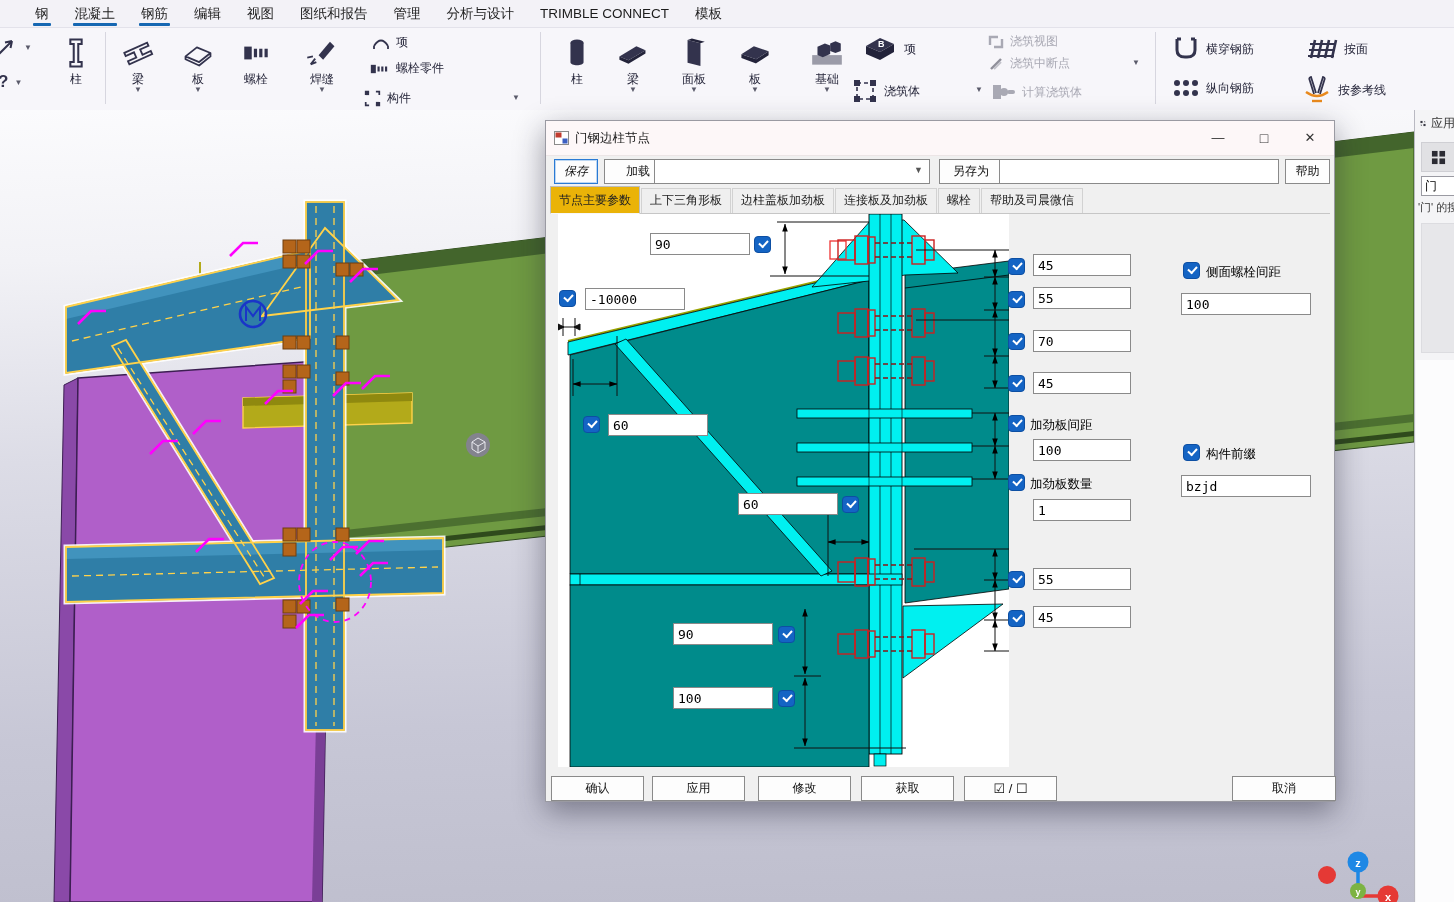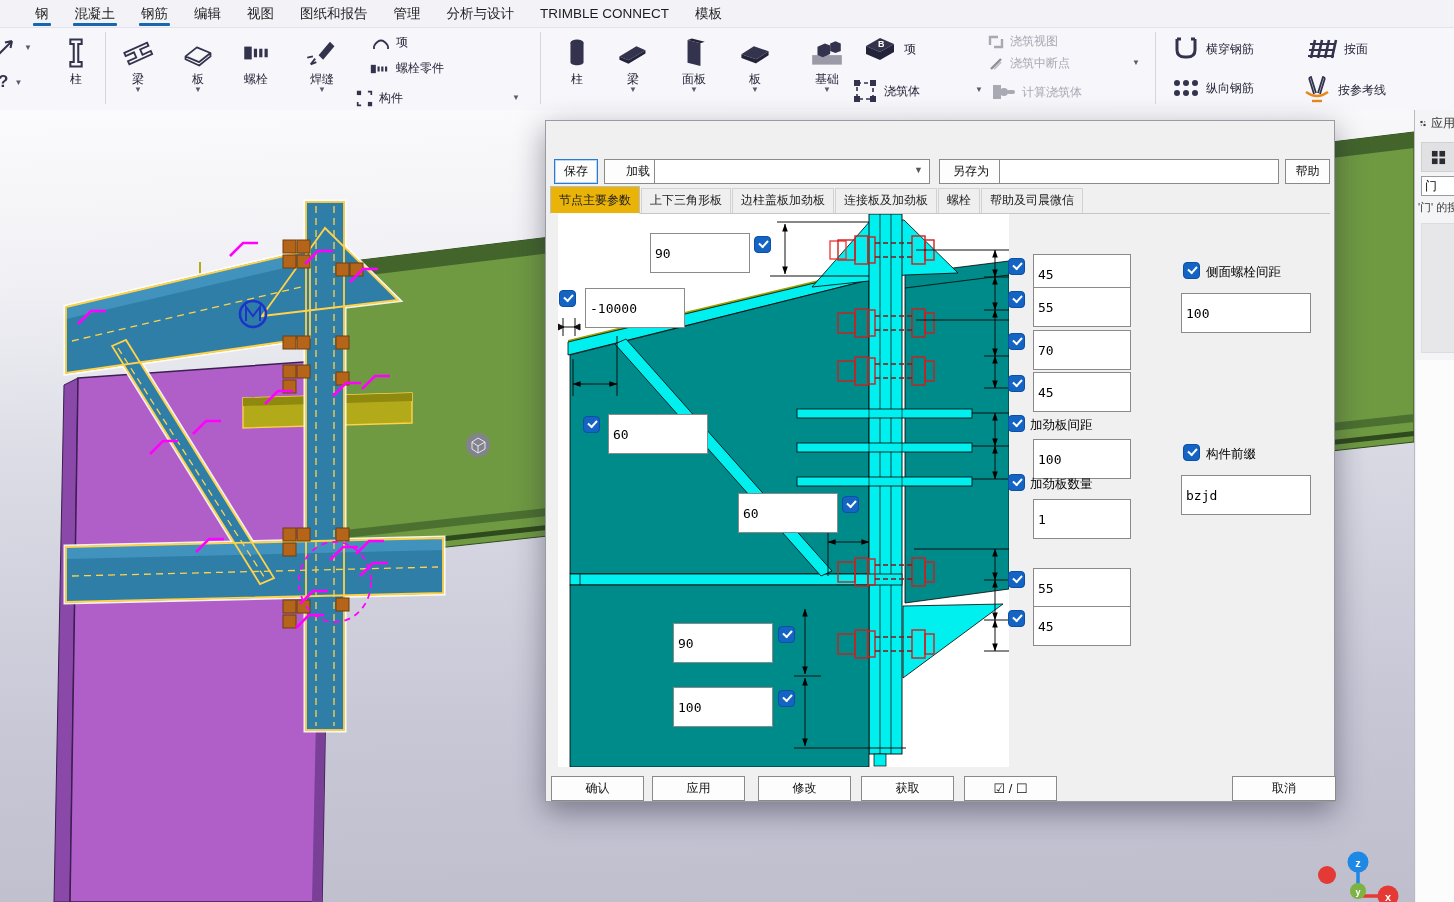--- a/index.html
+++ b/index.html
@@ -32,21 +32,21 @@
   #sp-gray{position:absolute;left:6px;top:113px;width:50px;height:128px;background:#e7e7ea;border:1px solid #dcdce0;}
   #sp-white{position:absolute;left:1px;top:250px;width:39px;height:542px;background:#fcfcfd;}
   
   #dialog{position:absolute;left:545px;top:120px;width:790px;height:682px;background:#f0f0f0;border:1px solid #9a9aa2;
           box-shadow:0 10px 28px rgba(30,30,50,.45);box-sizing:border-box;font-size:12px;}
   #dlg-title{position:absolute;left:0;top:0;width:100%;height:34px;background:#fdf7f8;border-bottom:1px solid #ece5e6;display:flex;align-items:center;}
   #dlg-title .ttxt{font-size:12.5px;color:#1a1a1a;margin-left:6px;}
   .winbtn{position:absolute;top:0;width:40px;height:33px;display:flex;align-items:center;justify-content:center;font-size:13px;color:#333;cursor:default;}
   .dlgbtn{position:absolute;height:25px;background:#fdfdfd;border:1px solid #8a8a8a;font-size:12px;color:#111;
           display:flex;align-items:center;justify-content:center;font-family:"Liberation Sans",sans-serif;cursor:default;box-sizing:border-box;}
-  .tfield{position:absolute;height:40px;background:#fff;border:1px solid #8a8a8a;font:13px "DejaVu Sans Mono",monospace;
+  .tfield{position:absolute;height:22px;background:#fff;border:1px solid #8a8a8a;font:13px "DejaVu Sans Mono",monospace;
           color:#000;padding:0 4px;box-sizing:border-box;}
   .cbx{position:absolute;width:17px;height:17px;background:#1464c4;border:1px solid #0d4fa3;border-radius:4px;box-sizing:border-box;cursor:default;}
   .cbx:after{content:"";position:absolute;left:4px;top:3px;width:7px;height:4px;border-left:2px solid #fff;border-bottom:2px solid #fff;transform:rotate(-48deg);}
   .plabel{position:absolute;font-size:12.5px;color:#000;white-space:nowrap;}
   #dlg-tabs{position:absolute;left:4px;top:69px;right:4px;height:23px;display:flex;align-items:flex-end;border-bottom:1px solid #c6c6c6;}
   .dtab{padding:3px 8px 4px;border:1px solid #d2d2d2;border-bottom:none;background:#efefef;color:#222;font-size:12px;margin-right:1px;white-space:nowrap;cursor:default;}
   .dtab.active{background:#eab308;border-color:#bdbdbd;padding-top:5px;margin-bottom:-1px;border-bottom:1px solid #f7f7f7;}
   #whitearea{position:absolute;left:12px;top:93px;width:451px;height:553px;background:#fff;}
 </style>
 </head>
@@ -151,21 +151,21 @@
     </div>
     <div class="smallitem" style="left:370px;top:32px;">
       <svg width="20" height="14" viewBox="0 0 24 14">
           <rect x="1" y="2" width="6" height="10" fill="#33334d"></rect>
           <rect x="9" y="4" width="2.6" height="6" fill="#33334d"></rect>
           <rect x="13.5" y="4" width="2.6" height="6" fill="#33334d"></rect>
           <rect x="18" y="4" width="2.6" height="6" fill="#33334d"></rect>
         </svg>
       <span>螺栓零件</span>
     </div>
-    <div class="smallitem" style="left:356px;top:62px;">
+    <div class="smallitem" style="left:364px;top:62px;">
       <svg width="17" height="17" viewBox="0 0 20 20">
           <path d="M2 6V2h4 M14 2h4v4 M18 14v4h-4 M6 18H2v-4" stroke="#33334d" stroke-width="2" fill="none"></path>
           <rect x="2" y="2" width="4" height="4" fill="#33334d"></rect>
           <rect x="14" y="14" width="4" height="4" fill="#33334d"></rect>
         </svg>
       <span>构件</span>
     </div>
     <div class="caret" style="position:absolute;left:512px;top:66px;">▼</div>
     <div class="vsep" style="left:540px;"></div>
 
@@ -432,22 +432,33 @@
           </g>
         </svg>
     </div>
     <input id="sp-search" readonly="" value="门" style="">
     <div id="sp-result">'门' 的搜</div>
     <div id="sp-gray"></div>
     <div id="sp-white"></div>
   </div>
 
   <div id="dialog">
-
-    <div class="dlgbtn" style="left:8px;top:38px;width:44px;border:1px solid #2a7ad4;box-shadow:inset 0 0 0 1px #bcd7f3;">保存</div>
+    <div id="dlg-title">
+      <svg width="15" height="14" viewBox="0 0 15 14" style="margin-left:8px;">
+          <rect x="0.5" y="0.5" width="14" height="13" fill="#fff" stroke="#8a8a8a"></rect>
+          <rect x="1.5" y="1.5" width="6" height="5" fill="#c23b2e"></rect>
+          <rect x="8.5" y="7.5" width="5" height="5" fill="#3b5fc2"></rect>
+        </svg>
+      <span class="ttxt">门钢边柱节点</span>
+      <div class="winbtn" style="right:96px;">—</div>
+      <div class="winbtn" style="right:50px;font-size:14px;">□</div>
+      <div class="winbtn" style="right:4px;">✕</div>
+    </div>
+
+    <div class="dlgbtn" style="left:8px;top:38px;width:44px;border:1px solid #2a7ad4;box-shadow:inset 0 0 0 1px #bcd7f3;font-style:italic;">保存</div>
     <div class="dlgbtn" style="left:58px;top:38px;width:68px;">加载</div>
     <div style="position:absolute;left:108px;top:38px;width:276px;height:25px;background:#fff;border:1px solid #8a8a8a;box-sizing:border-box;">
       <span style="position:absolute;right:6px;top:5px;font-size:9px;color:#555;">▼</span>
     </div>
     <div class="dlgbtn" style="left:393px;top:38px;width:64px;">另存为</div>
     <input class="tfield" style="left: 453px; top: 38px; width: 280px; height: 25px;" readonly="" value="">
     <div class="dlgbtn" style="left:739px;top:38px;width:45px;">帮助</div>
 
     <div id="dlg-tabs">
       <div class="dtab active">节点主要参数</div>

